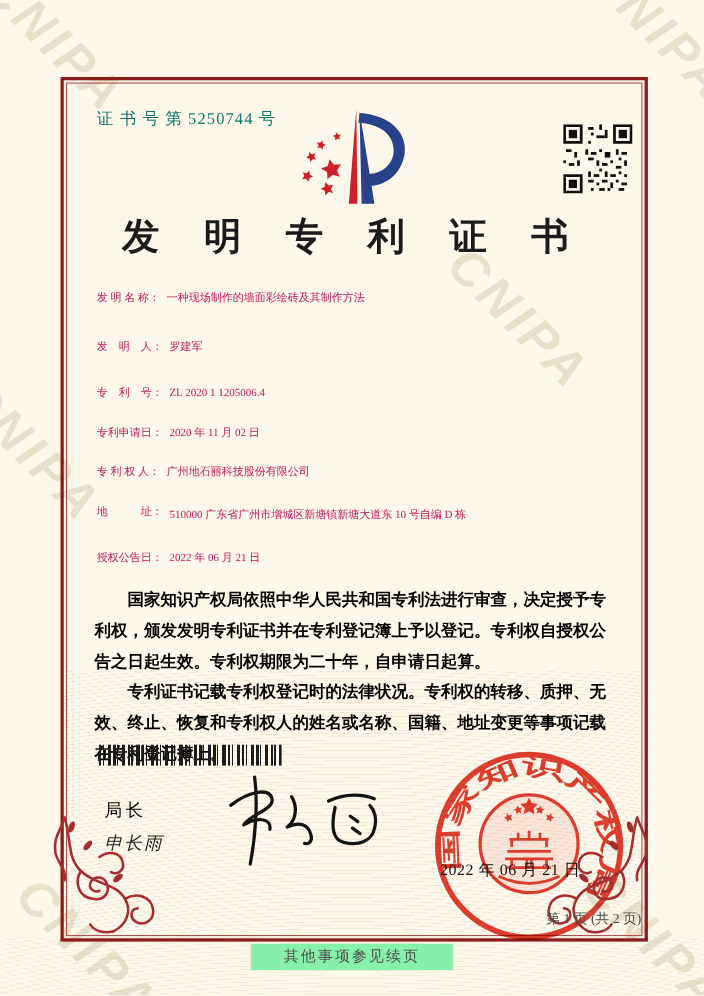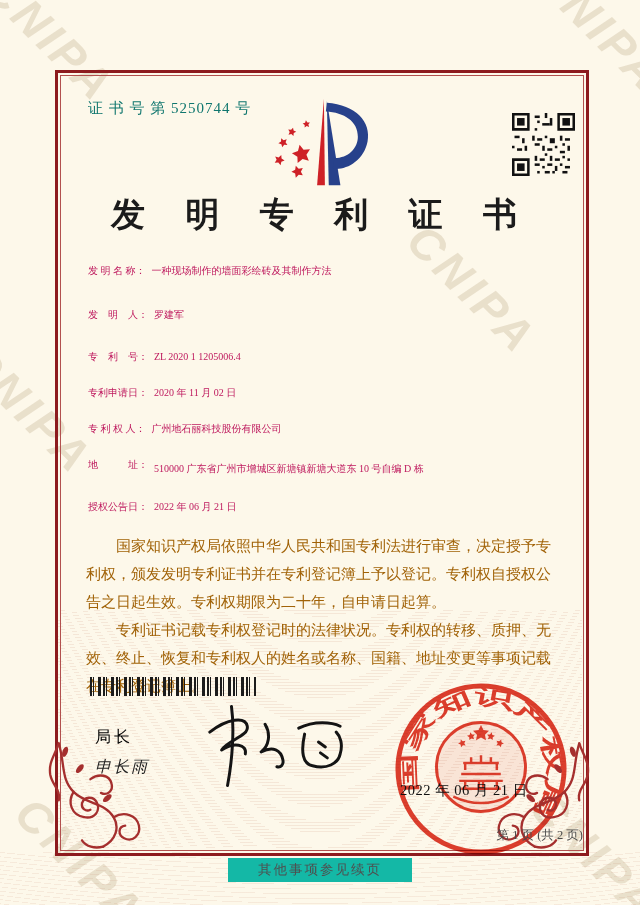--- a/index.html
+++ b/index.html
@@ -24,35 +24,35 @@
   .qr{position:absolute;left:512px;top:113px;width:63px;height:63px;}
   .title{position:absolute;left:55px;top:192px;width:528px;text-align:center;font-size:34px;
          font-weight:700;color:#1b1b1b;letter-spacing:10px;font-family:Liberation Mono, monospace;}
   .field{position:absolute;left:88px;font-size:10px;color:#be185d;white-space:nowrap;}
   .field .lbl{display:inline-block;margin-right:6px;}
   .f0{top:264px}.f1{top:308px}.f2{top:350px}.f3{top:386px}.f4{top:422px}
   .f5{top:458px;white-space:normal;display:flex;width:478px;}
   .f5 .lbl{flex:0 0 auto;text-align:center;}
   .f5 .val{display:inline-block;width:384px;line-height:21px;}
   .f6{top:500px}.f7{top:500px;left:345px}
-  .paras{position:absolute;left:86px;top:532px;width:470px;font-size:15px;line-height:28px;color:#a16207;}
+  .paras{position:absolute;left:86px;top:532px;width:470px;font-size:15px;line-height:28px;color:#000000;font-weight:bold;}
   .paras p{margin:0;text-indent:2em;}
   .barcode{position:absolute;left:90px;top:677px;width:166px;height:19px;
      background:repeating-linear-gradient(90deg,#1c1c1c 0 2px,transparent 2px 3.5px,#1c1c1c 3.5px 4.5px,
      transparent 4.5px 8px,#1c1c1c 8px 11px,transparent 11px 13px);}
   .signer-title{position:absolute;left:95px;top:727px;font-size:16px;color:#000000;letter-spacing:3px;}
   .signer-name{position:absolute;left:95px;top:757px;font-size:16px;color:#222;letter-spacing:2px;font-style:italic;}
   .signature{position:absolute;left:188px;top:698px;width:168px;height:92px;}
   .seal{position:absolute;left:392px;top:680px;width:178px;height:178px;mix-blend-mode:multiply;opacity:.95;}
   .seal-date{position:absolute;left:400px;top:781px;width:180px;font-size:14.5px;color:#111;letter-spacing:.5px;}
   .flourish-left{position:absolute;left:44px;top:735px;width:116px;height:120px;}
   .flourish-right{position:absolute;left:478px;top:735px;width:116px;height:120px;transform:scaleX(-1);}
   .page-no{position:absolute;left:55px;top:827px;width:528px;text-align:right;font-size:12.5px;color:#4a4a4a;}
   .note{position:absolute;left:0;top:858px;width:640px;text-align:center;}
-  .note span{display:inline-block;background:#14b8a6;padding:3px 30px;font-size:13.5px;color:#4f4f4f;letter-spacing:2px;}
+  .note span{display:inline-block;background:#86efac;padding:3px 30px;font-size:13.5px;color:#4f4f4f;letter-spacing:2px;}
 </style>
 </head>
 <body>
 
 <div id="page">
 
   <div class="wm wm1">CNIPA</div>
   <div class="wm wm2">CNIPA</div>
   <div class="wm wm3">CNIPA</div>
   <div class="wm wm4">CNIPA</div>

